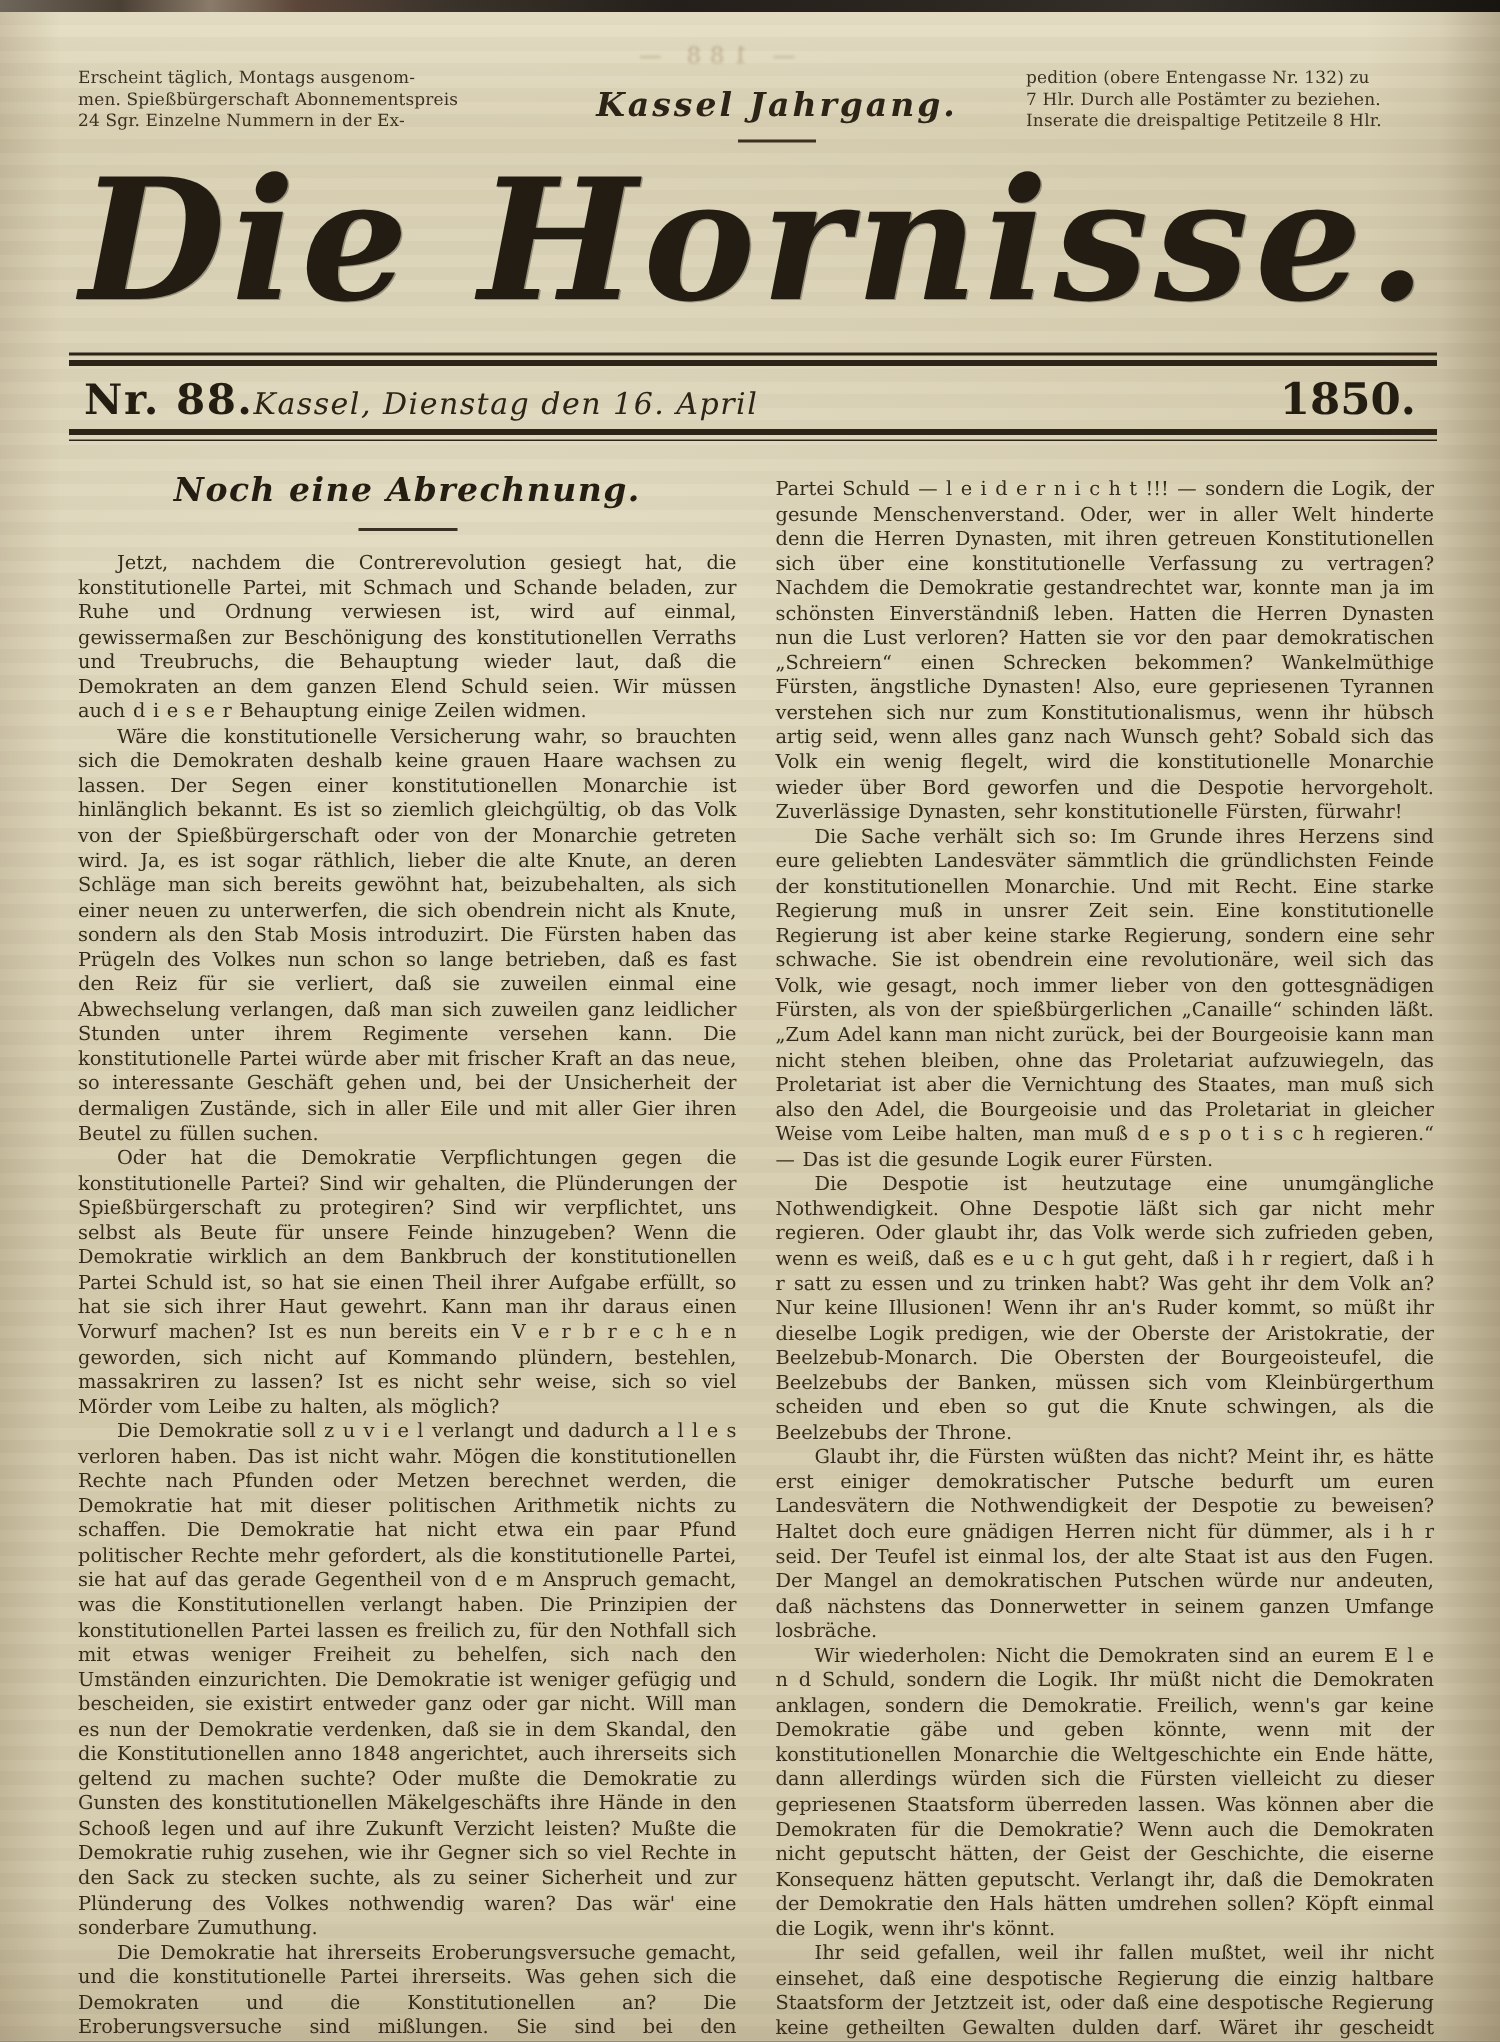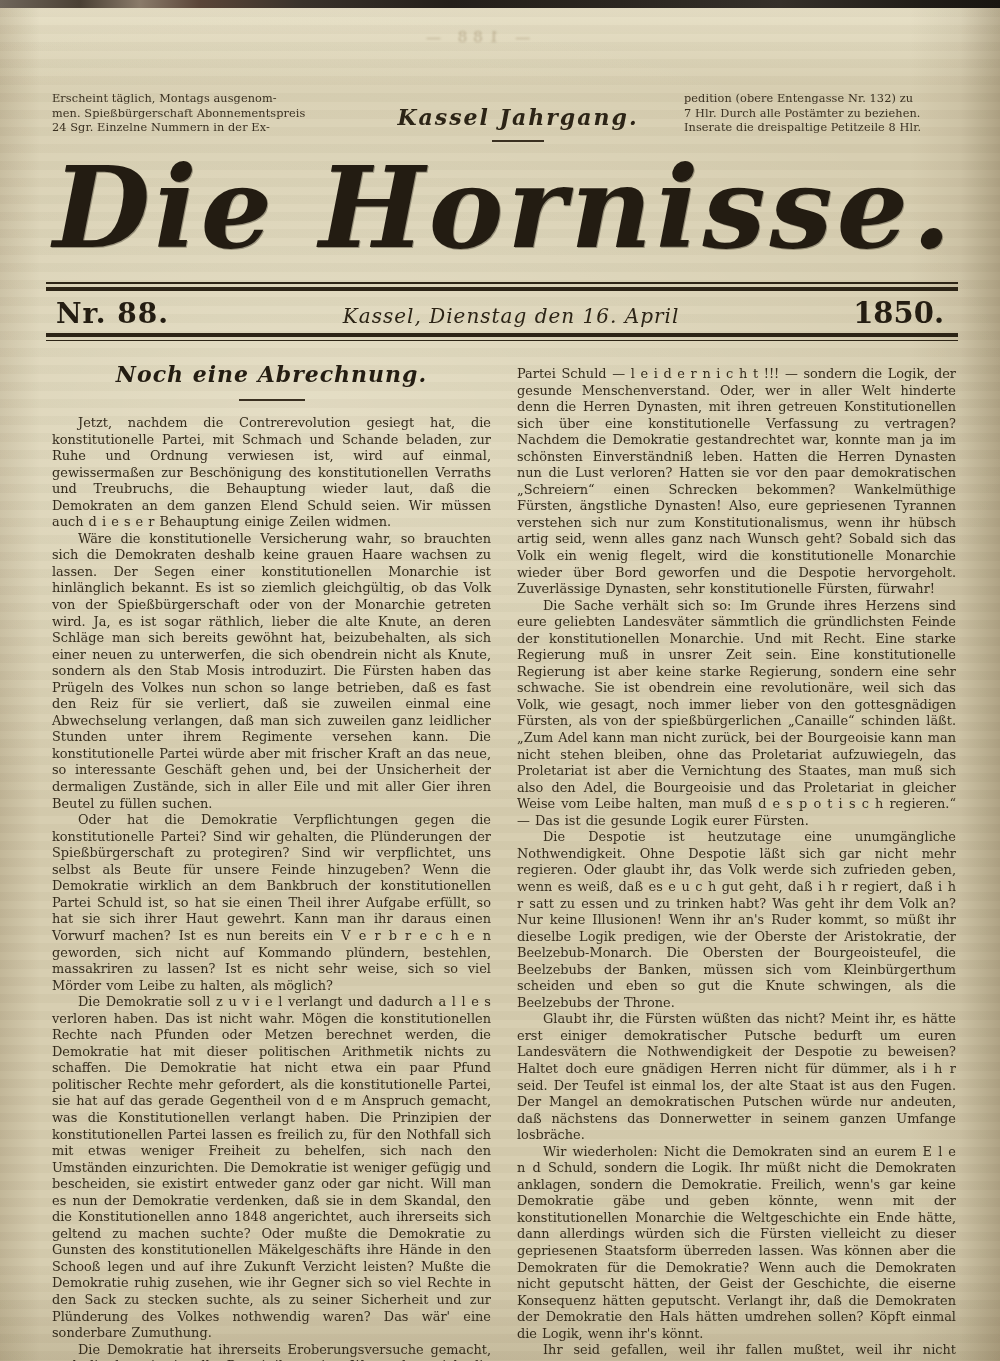--- a/index.html
+++ b/index.html
@@ -41,21 +41,21 @@
     position:absolute;inset:0;pointer-events:none;
     background:
       repeating-linear-gradient(180deg, rgba(130,112,78,0.045) 0 9px, rgba(130,112,78,0) 9px 17px);
     mix-blend-mode:multiply;
   }
   .inner{position:relative;padding:0 44px 0 52px;}
 
   
   .header-row{
     display:flex;justify-content:flex-end;align-items:flex-start;
-    margin-top:84px;
+    margin-top:37px;
   }
   .header-small{
     font-size:11.3px;line-height:14.5px;color:#3a3021;
     width:300px;letter-spacing:0.1px;
   }
   .header-small.right{width:272px;}
   .header-center{flex:1;text-align:center;padding-top:12px;}
   .jahrgang{
     font-size:22px;font-weight:bold;letter-spacing:2px;color:#2c2416;
     font-style:italic;
@@ -79,21 +79,21 @@
   .rule{margin-left:-6px;margin-right:-2px;}
   .rule .thick{height:4px;background:#2c2416;}
   .rule .thin{height:1.5px;background:#2c2416;}
   .rule .gap{height:3px;}
   .rule-top{margin-top:14px;}
   .dateline{
     display:flex;align-items:baseline;justify-content:space-between;
     padding:5px 12px 3px 4px;
   }
   .issue-no{font-size:28px;font-weight:bold;letter-spacing:1px;color:#241d12;}
-  .place-date{font-size:20px;font-style:italic;letter-spacing:1px;color:#2c2416;flex:1;text-align:center;}
+  .place-date{font-size:20px;font-style:italic;letter-spacing:1px;color:#2c2416;flex:1;}
   .year{font-size:29px;font-weight:bold;color:#241d12;}
 
   
   .columns{
     display:flex;gap:26px;
     margin-top:14px;
   }
   .col{flex:1;min-width:0;}
   .article-title{
     text-align:center;

